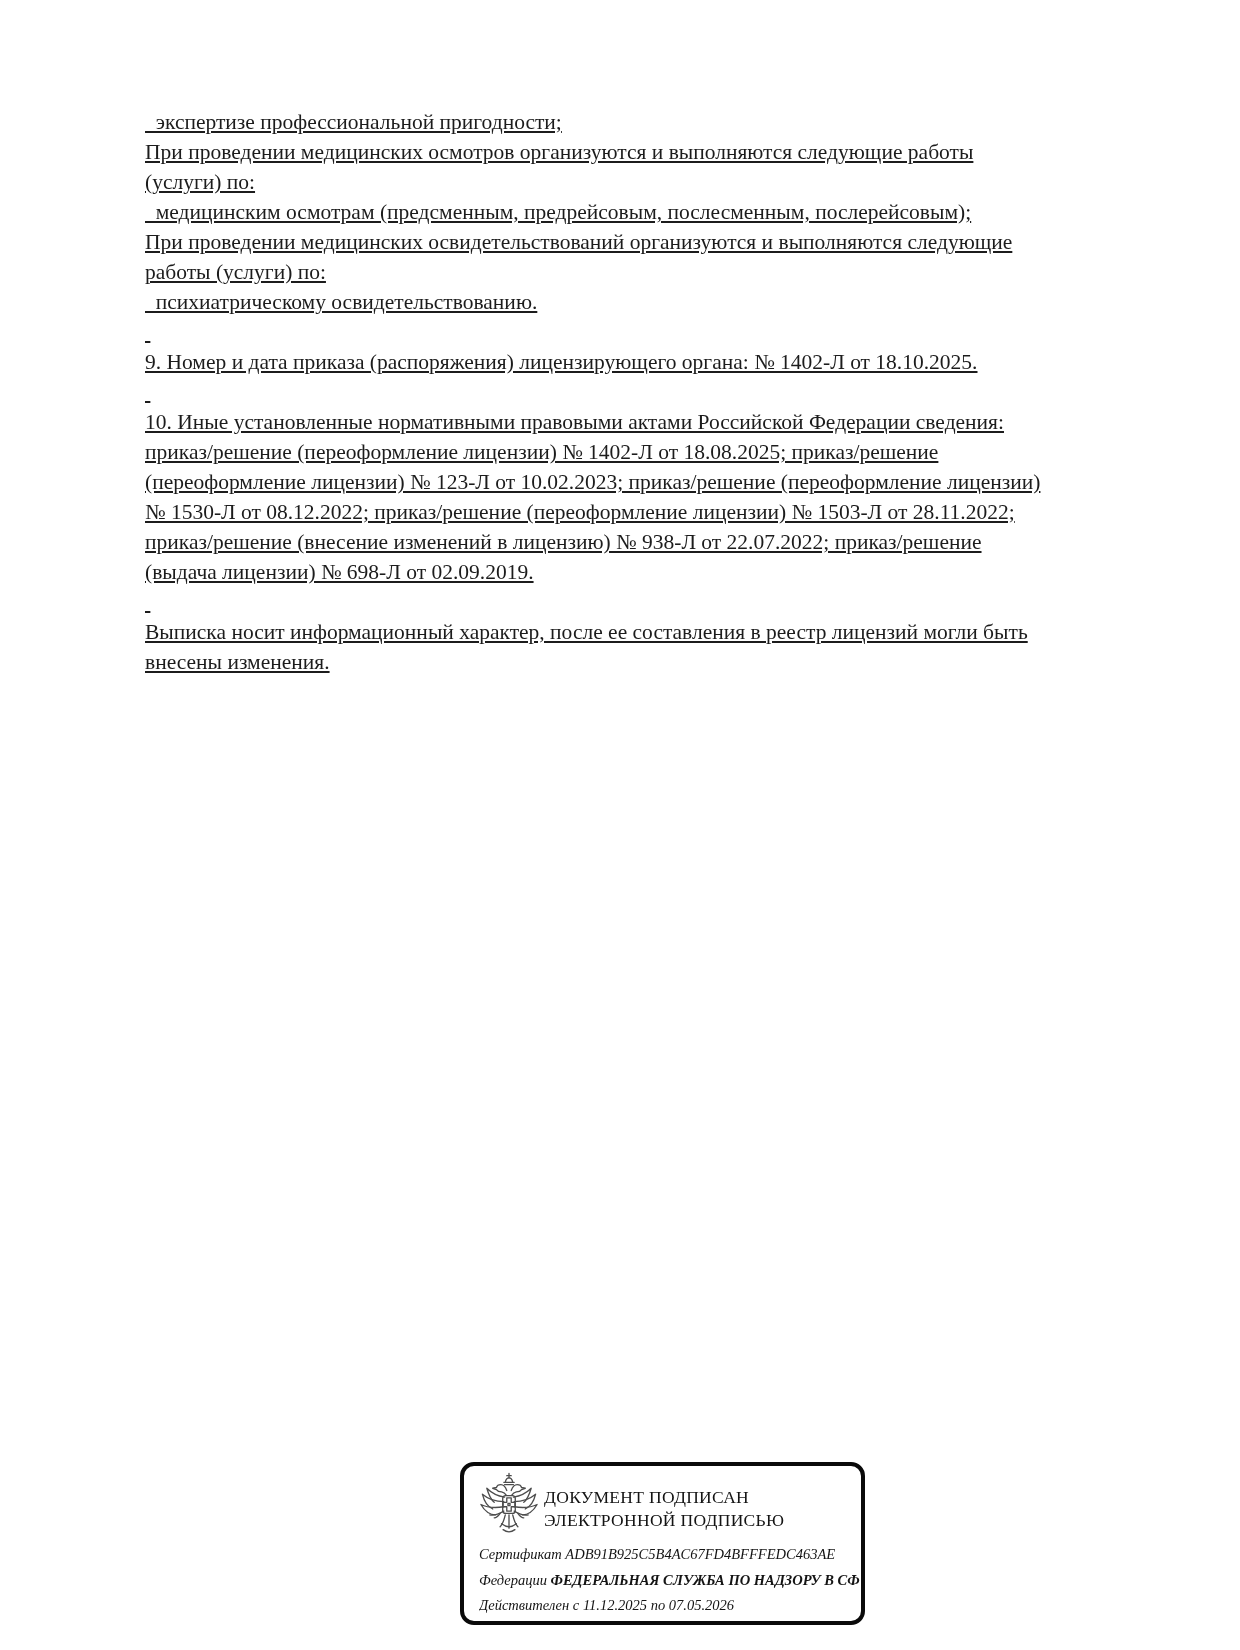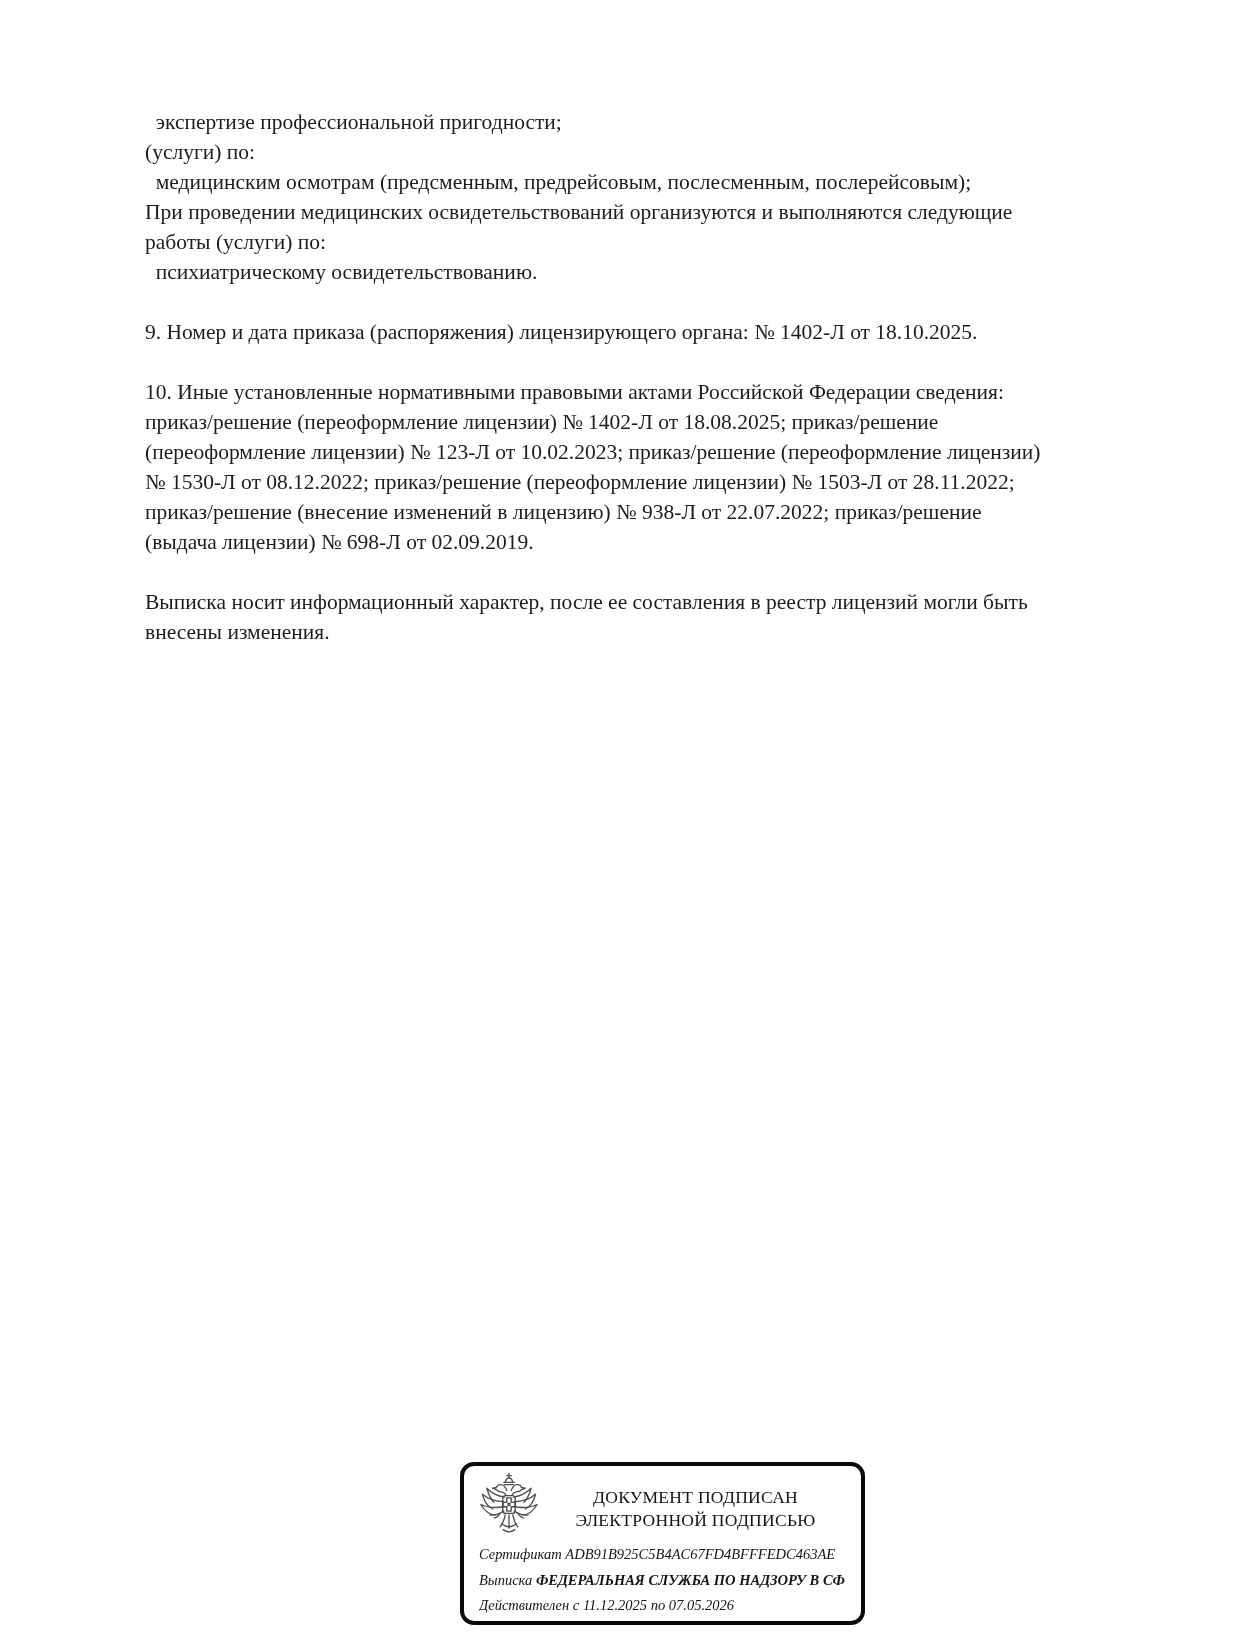--- a/index.html
+++ b/index.html
@@ -20,20 +20,21 @@
     position: absolute;
     left: 145px;
     top: 107px;
     font-size: 21.5px;
     line-height: 30px;
     color: #1c1c1c;
   }
   .doc-text .line {
     white-space: pre;
     min-height: 30px;
+    text-decoration: underline;
   }
   
   .stamp {
     position: absolute;
     left: 460px;
     top: 1462px;
     width: 397px;
     height: 155px;
     border: 4px solid #0a0a0a;
     border-radius: 14px;
@@ -51,21 +52,20 @@
   .stamp .emblem svg {
     width: 100%;
     height: 100%;
     display: block;
   }
   .stamp-title {
     position: absolute;
     left: 80px;
     right: 14px;
     top: 20px;
-    text-align: center;
     font-size: 17.5px;
     line-height: 23px;
     letter-spacing: 0.3px;
   }
   .stamp-info {
     position: absolute;
     left: 15px;
     right: 0;
     top: 76px;
     font-size: 14.5px;
@@ -80,20 +80,21 @@
     font-weight: bold;
   }
 </style>
 </head>
 <body>
 
 <div class="page">
 
   <div class="doc-text">
       <div class="line">  экспертизе профессиональной пригодности;</div>
+      <div class="line">При проведении медицинских осмотров организуются и выполняются следующие работы</div>
       <div class="line">(услуги) по:</div>
       <div class="line">  медицинским осмотрам (предсменным, предрейсовым, послесменным, послерейсовым);</div>
       <div class="line">При проведении медицинских освидетельствований организуются и выполняются следующие</div>
       <div class="line">работы (услуги) по:</div>
       <div class="line">  психиатрическому освидетельствованию.</div>
       <div class="line">&nbsp;</div>
       <div class="line">9. Номер и дата приказа (распоряжения) лицензирующего органа: № 1402-Л от 18.10.2025.</div>
       <div class="line">&nbsp;</div>
       <div class="line">10. Иные установленные нормативными правовыми актами Российской Федерации сведения:</div>
       <div class="line">приказ/решение (переоформление лицензии) № 1402-Л от 18.08.2025; приказ/решение</div>
@@ -145,19 +146,19 @@
       </svg>
     </div>
 
     <div class="stamp-title">
       <div>ДОКУМЕНТ ПОДПИСАН</div>
       <div>ЭЛЕКТРОННОЙ ПОДПИСЬЮ</div>
     </div>
 
     <div class="stamp-info">
       <div class="info-line"><span>Сертификат</span> <span>ADB91B925C5B4AC67FD4BFFFEDC463AE</span></div>
-      <div class="info-line"><span>Выписка</span> <span class="owner-value">ФЕДЕРАЛЬНАЯ СЛУЖБА ПО НАДЗОРУ В СФ</span></div>
+      <div class="info-line"><span>Федерации</span> <span class="owner-value">ФЕДЕРАЛЬНАЯ СЛУЖБА ПО НАДЗОРУ В СФ</span></div>
       <div class="info-line">Действителен с 11.12.2025 по 07.05.2026</div>
     </div>
 
   </div>
 
 </div>
 
 </body></html>

